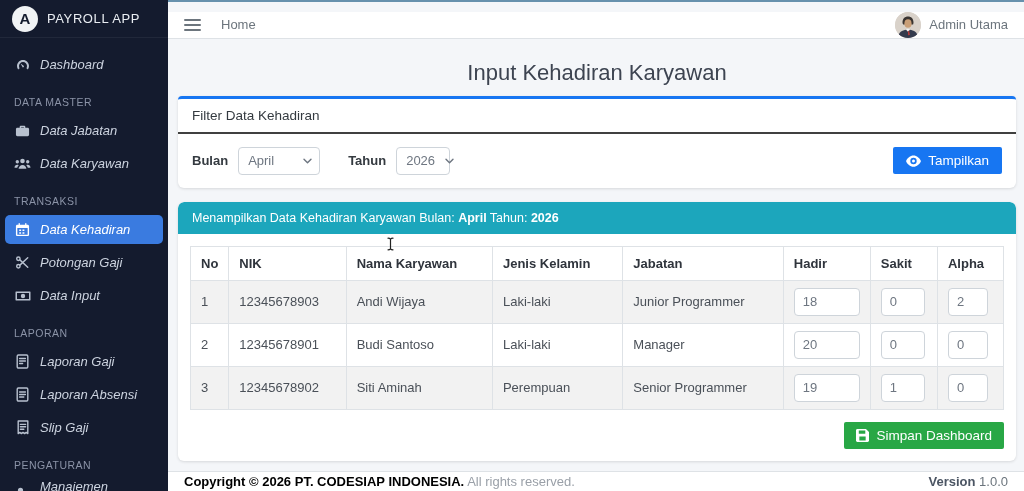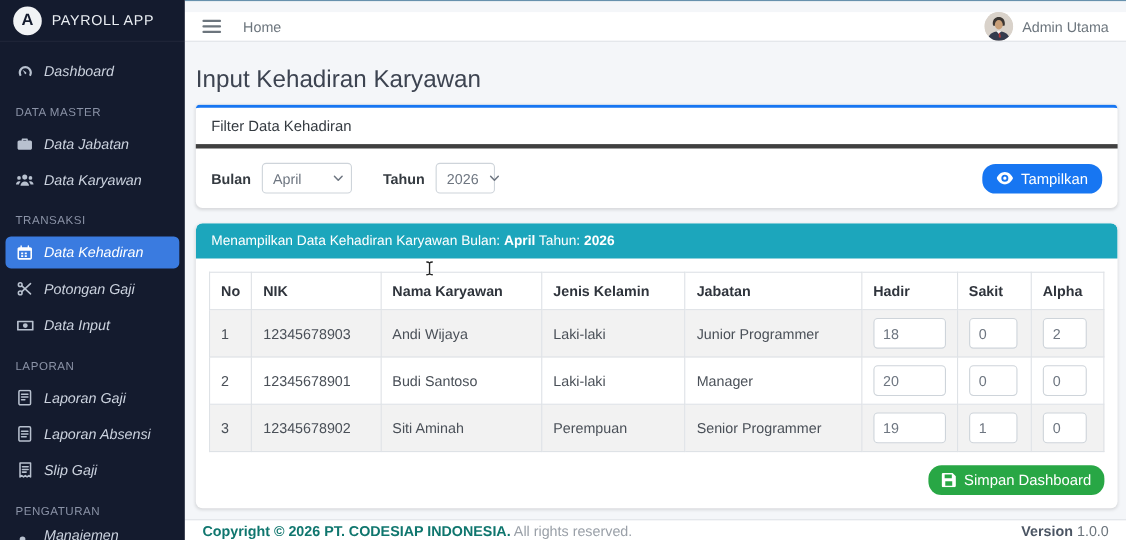--- a/index.html
+++ b/index.html
@@ -23,50 +23,50 @@
   .top-strip { height:3px; background:#6791ad; }
   .navbar { height:37px; background:#ffffff; border-bottom:1px solid #dee2e6; display:flex; align-items:center; padding:0 16px; }
   .hamburger { width:17px; display:flex; flex-direction:column; gap:3px; cursor:pointer; }
   .hamburger span { height:2px; background:#6c757d; border-radius:1px; }
   .home-link { color:#6c757d; font-size:13px; margin-left:20px; cursor:pointer; }
   .nav-right { margin-left:auto; display:flex; align-items:center; gap:8px; cursor:pointer; }
   .avatar { width:26px; height:26px; border-radius:50%; overflow:hidden; background:#d9d2ca; }
   .user-name { color:#6c757d; font-size:13px; }
 
   .content { flex:1; padding:9px 8px 0 10px; }
-  .page-title { font-size:22px; color:#3d4451; font-weight:400; margin:2px 0 10px 0; }
+  .page-title { font-size:22px; color:#3d4451; font-weight:400; margin:2px 0 10px 0;text-align:center; }
 
   .card { background:#ffffff; border-radius:6px; box-shadow:0 1px 3px rgba(0,0,0,0.12); }
   .filter-card { border-top:3px solid #1776f2; border-radius:4px 4px 6px 6px; }
-  .card-header { padding:9px 14px; font-size:13.5px; color:#343a40; border-bottom:4px solid #404040; }
+  .card-header { padding:9px 14px; font-size:13.5px; color:#343a40; border-bottom:2px solid #404040; }
   .filter-body { padding:13px 14px; display:flex; align-items:center; }
   .f-label { font-size:13px; font-weight:bold; color:#343a40; margin-right:10px; }
   .select { height:28px; border:1px solid #ced4da; border-radius:4px; display:flex; align-items:center; padding:0 7px 0 9px; font-size:13px; color:#6e7681; gap:10px; cursor:pointer; background:#fff; }
   .select.bulan { width:82px; margin-right:28px; }
   .select.tahun { width:54px; }
   .select .chev { margin-left:auto; color:#6e7681; }
-  .btn { display:inline-flex; align-items:center; gap:7px; border:none; border-radius:12px; font-size:13.5px; cursor:pointer; font-family:inherit; }
+  .btn { display:inline-flex; align-items:center; gap:7px; border:none; border-radius:2px; font-size:13.5px; cursor:pointer; font-family:inherit; }
   .btn-primary { background:#1776f2; color:#fff; padding:6px 13px; margin-left:auto; }
   .btn-success { background:#28a745; color:#fff; padding:6px 12px; }
 
   .table-card { margin-top:14px; overflow:hidden; }
   .banner { background:#1ca6bc; color:#ffffff; font-size:12.5px; padding:9px 14px; border-radius:6px 6px 0 0; }
   .banner b { font-weight:bold; }
   .table-body { padding:12px; }
   table { width:100%; border-collapse:collapse; font-size:13px; }
   th, td { border:1px solid #dee2e6; text-align:left; }
   th { padding:9px 10px; color:#2f343c; font-weight:bold; font-size:13px; }
   td { padding:7px 10px; color:#4a5058; }
   tr.striped td { background:#f2f2f2; }
   .num-input { height:28px; border:1px solid #ced4da; border-radius:4px; font-size:13px; color:#6e7681; padding:0 8px; font-family:inherit; background:#fff; }
   .w-hadir { width:66px; } .w-sakit { width:44px; } .w-alpha { width:40px; }
   .save-row { display:flex; justify-content:flex-end; padding-top:12px; }
 
   .footer { height:37px; background:#ffffff; border-top:1px solid #dee2e6; display:flex; align-items:center; justify-content:space-between; padding:0 16px; font-size:13px; color:#9aa0a8; }
-  .footer b { color:#0f766e; }
+  .footer b { color:#000000; }
   .footer .ver { color:#6c757d; } .footer .ver b { color:#4b5563; }
 
   .cursor-ibeam { position:absolute; left:386px; top:237px; z-index:50; pointer-events:none; }
 
   svg.ic { display:block; }
 </style>
 </head>
 <body>
 
 <div class="sidebar">

